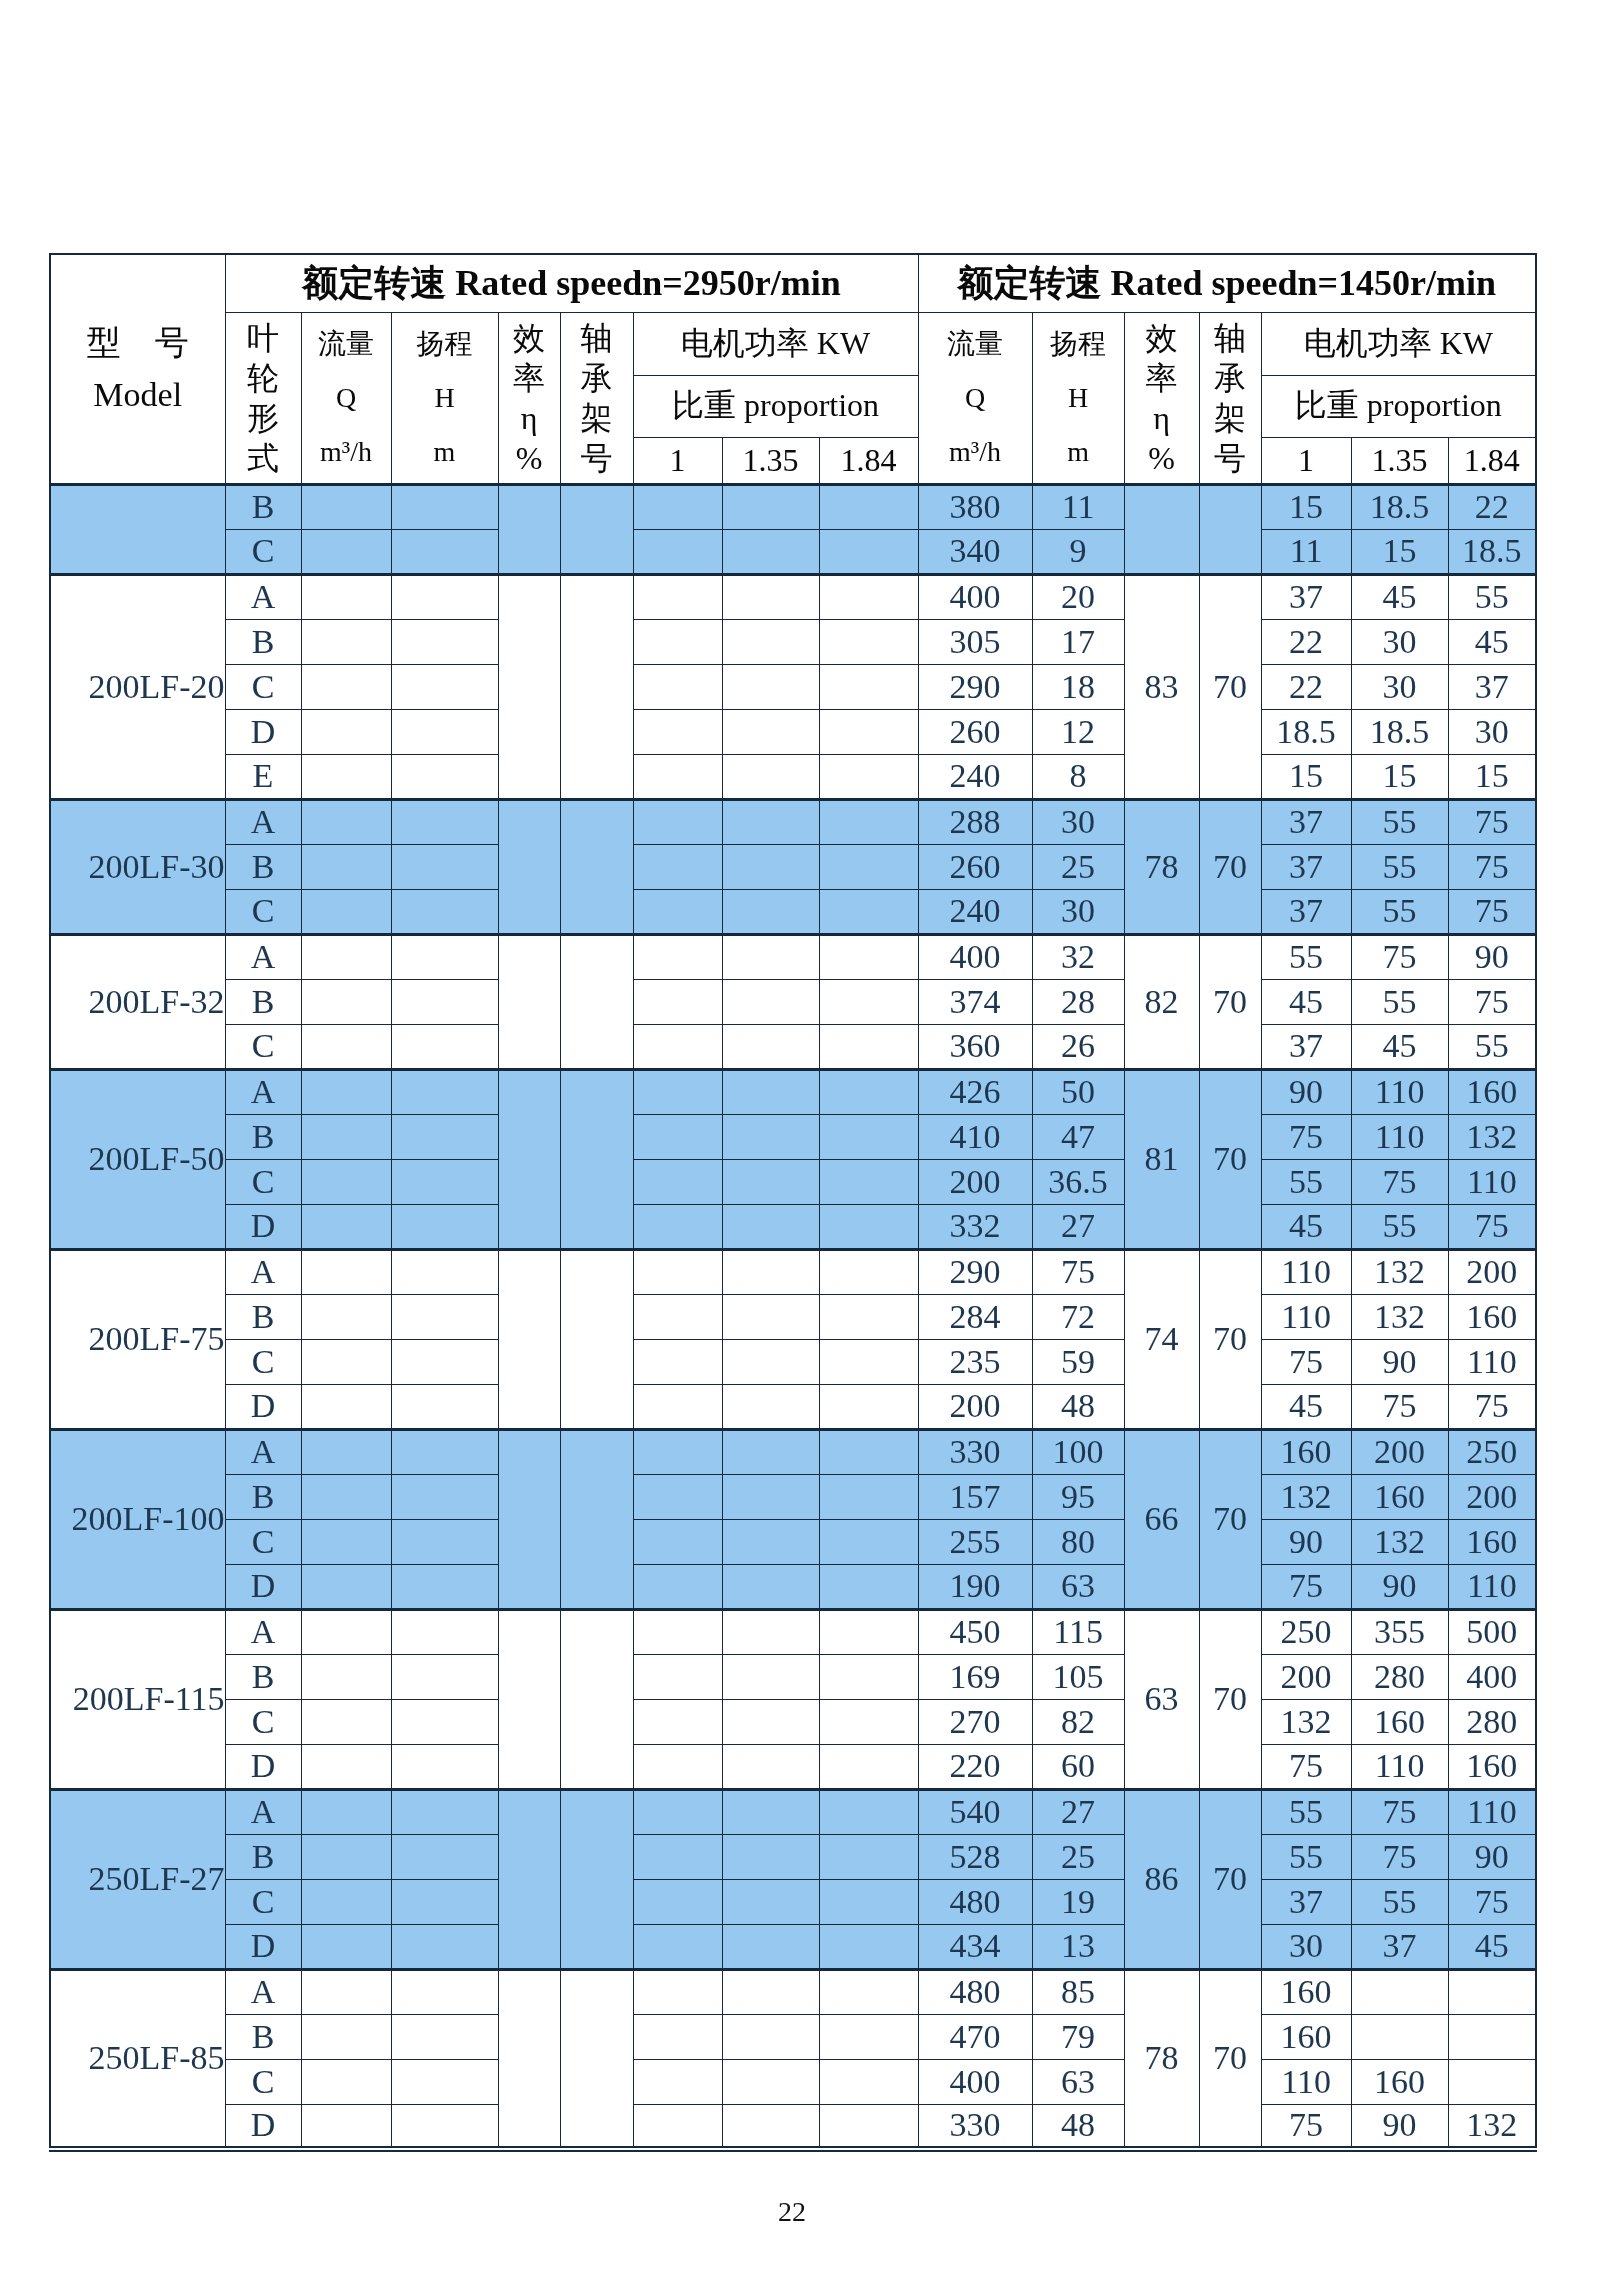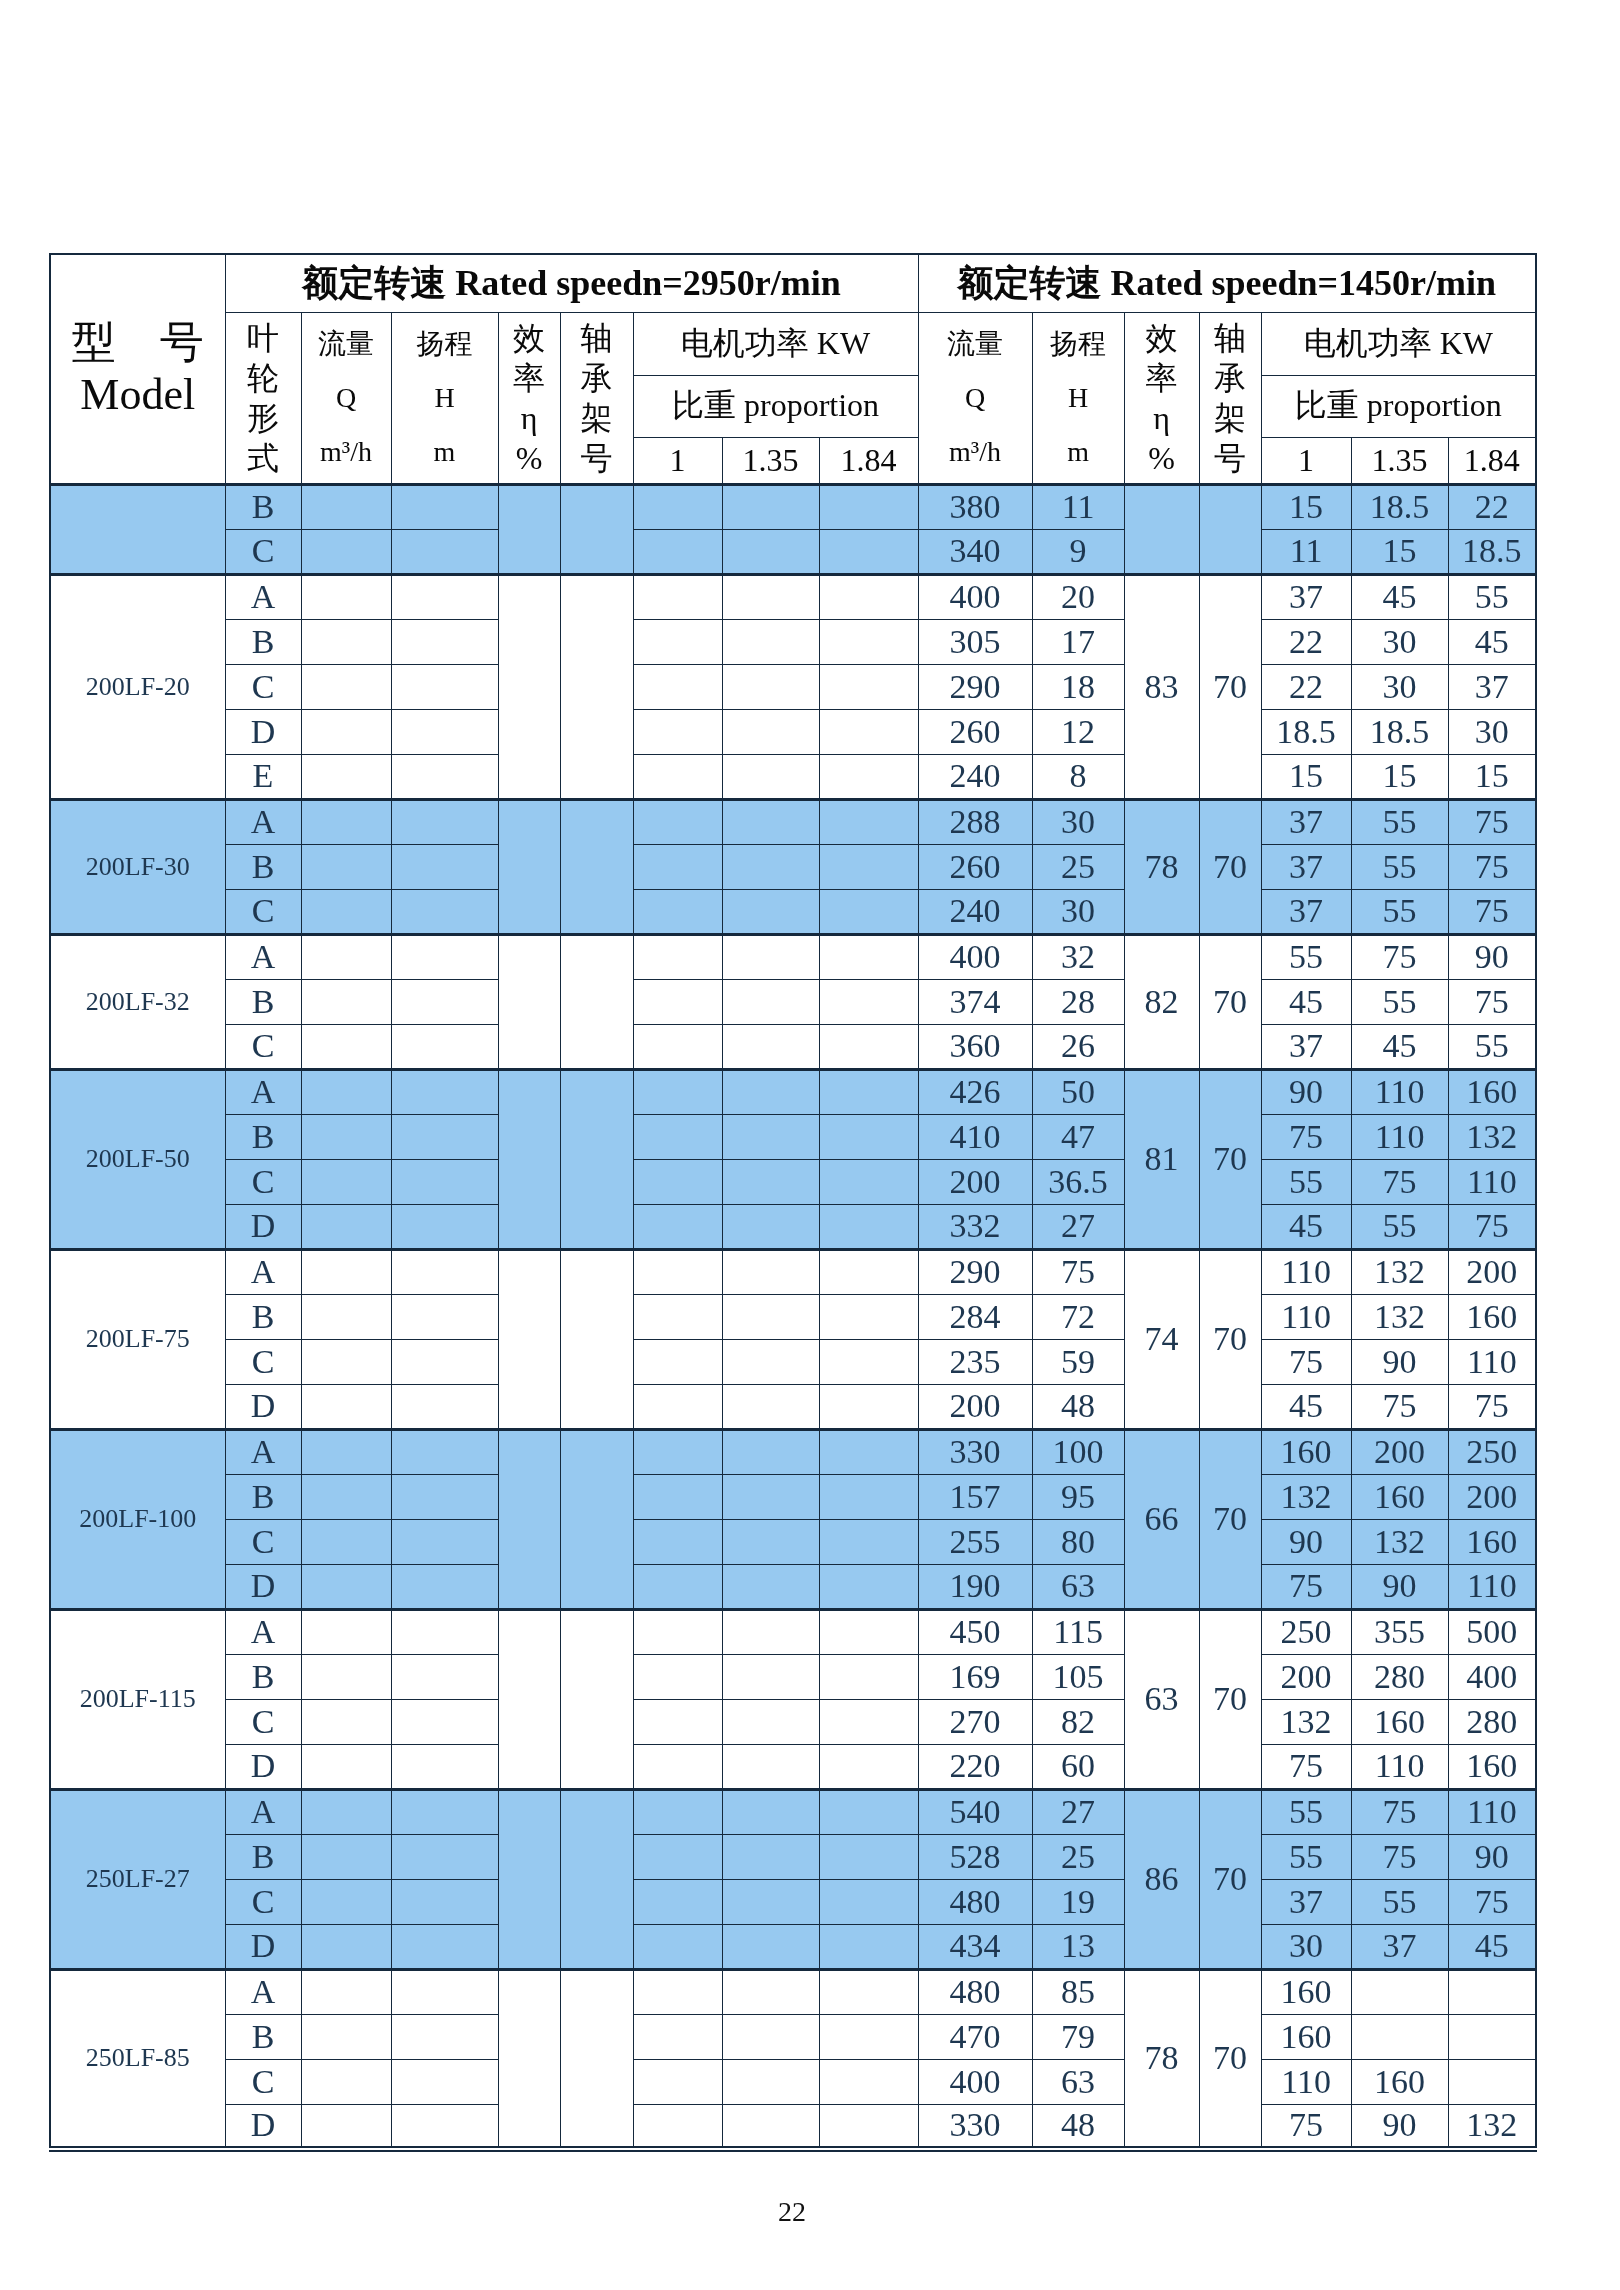--- a/index.html
+++ b/index.html
@@ -16,25 +16,25 @@
     border:1.8px solid #15293d; text-align:center; vertical-align:middle;
     padding:0; overflow:hidden; font-size:34px; color:#1e3750;
     font-family:"Liberation Serif","DejaVu Serif",serif;
   }
   thead { border-bottom:2.7px solid #15293d; }
   thead td { color:#0a0a0a; }
   tbody.group { border-top:3.6px solid #15293d; }
   tbody.group tr { height:45px; }
   tbody.blue td { background:#97C9F0; }
   .c-speed { font-weight:bold; font-size:36px;font-family:Liberation Serif, serif; }
-  .c-model-h { white-space:pre-line; font-size:44px; line-height:52px;margin-top:23px; }
+  .c-model-h { white-space:pre-line; font-size:34px; line-height:52px;margin-top:23px; }
   .c-vert { white-space:pre-line; font-size:32px; line-height:40px; }
   .c-3line { white-space:pre-line; font-size:28px; line-height:54px; }
   .c-sub { font-size:32px; }
-  .c-model { font-size:26px; }
+  .c-model { font-size:34px;text-align:right; }
   .pagenum {
     position:absolute; top:2196px; left:792px; transform:translateX(-50%);
     font-size:28px; color:#111;
   }
 </style>
 </head>
 <body>
 
 <table class="spec">
 <colgroup>

